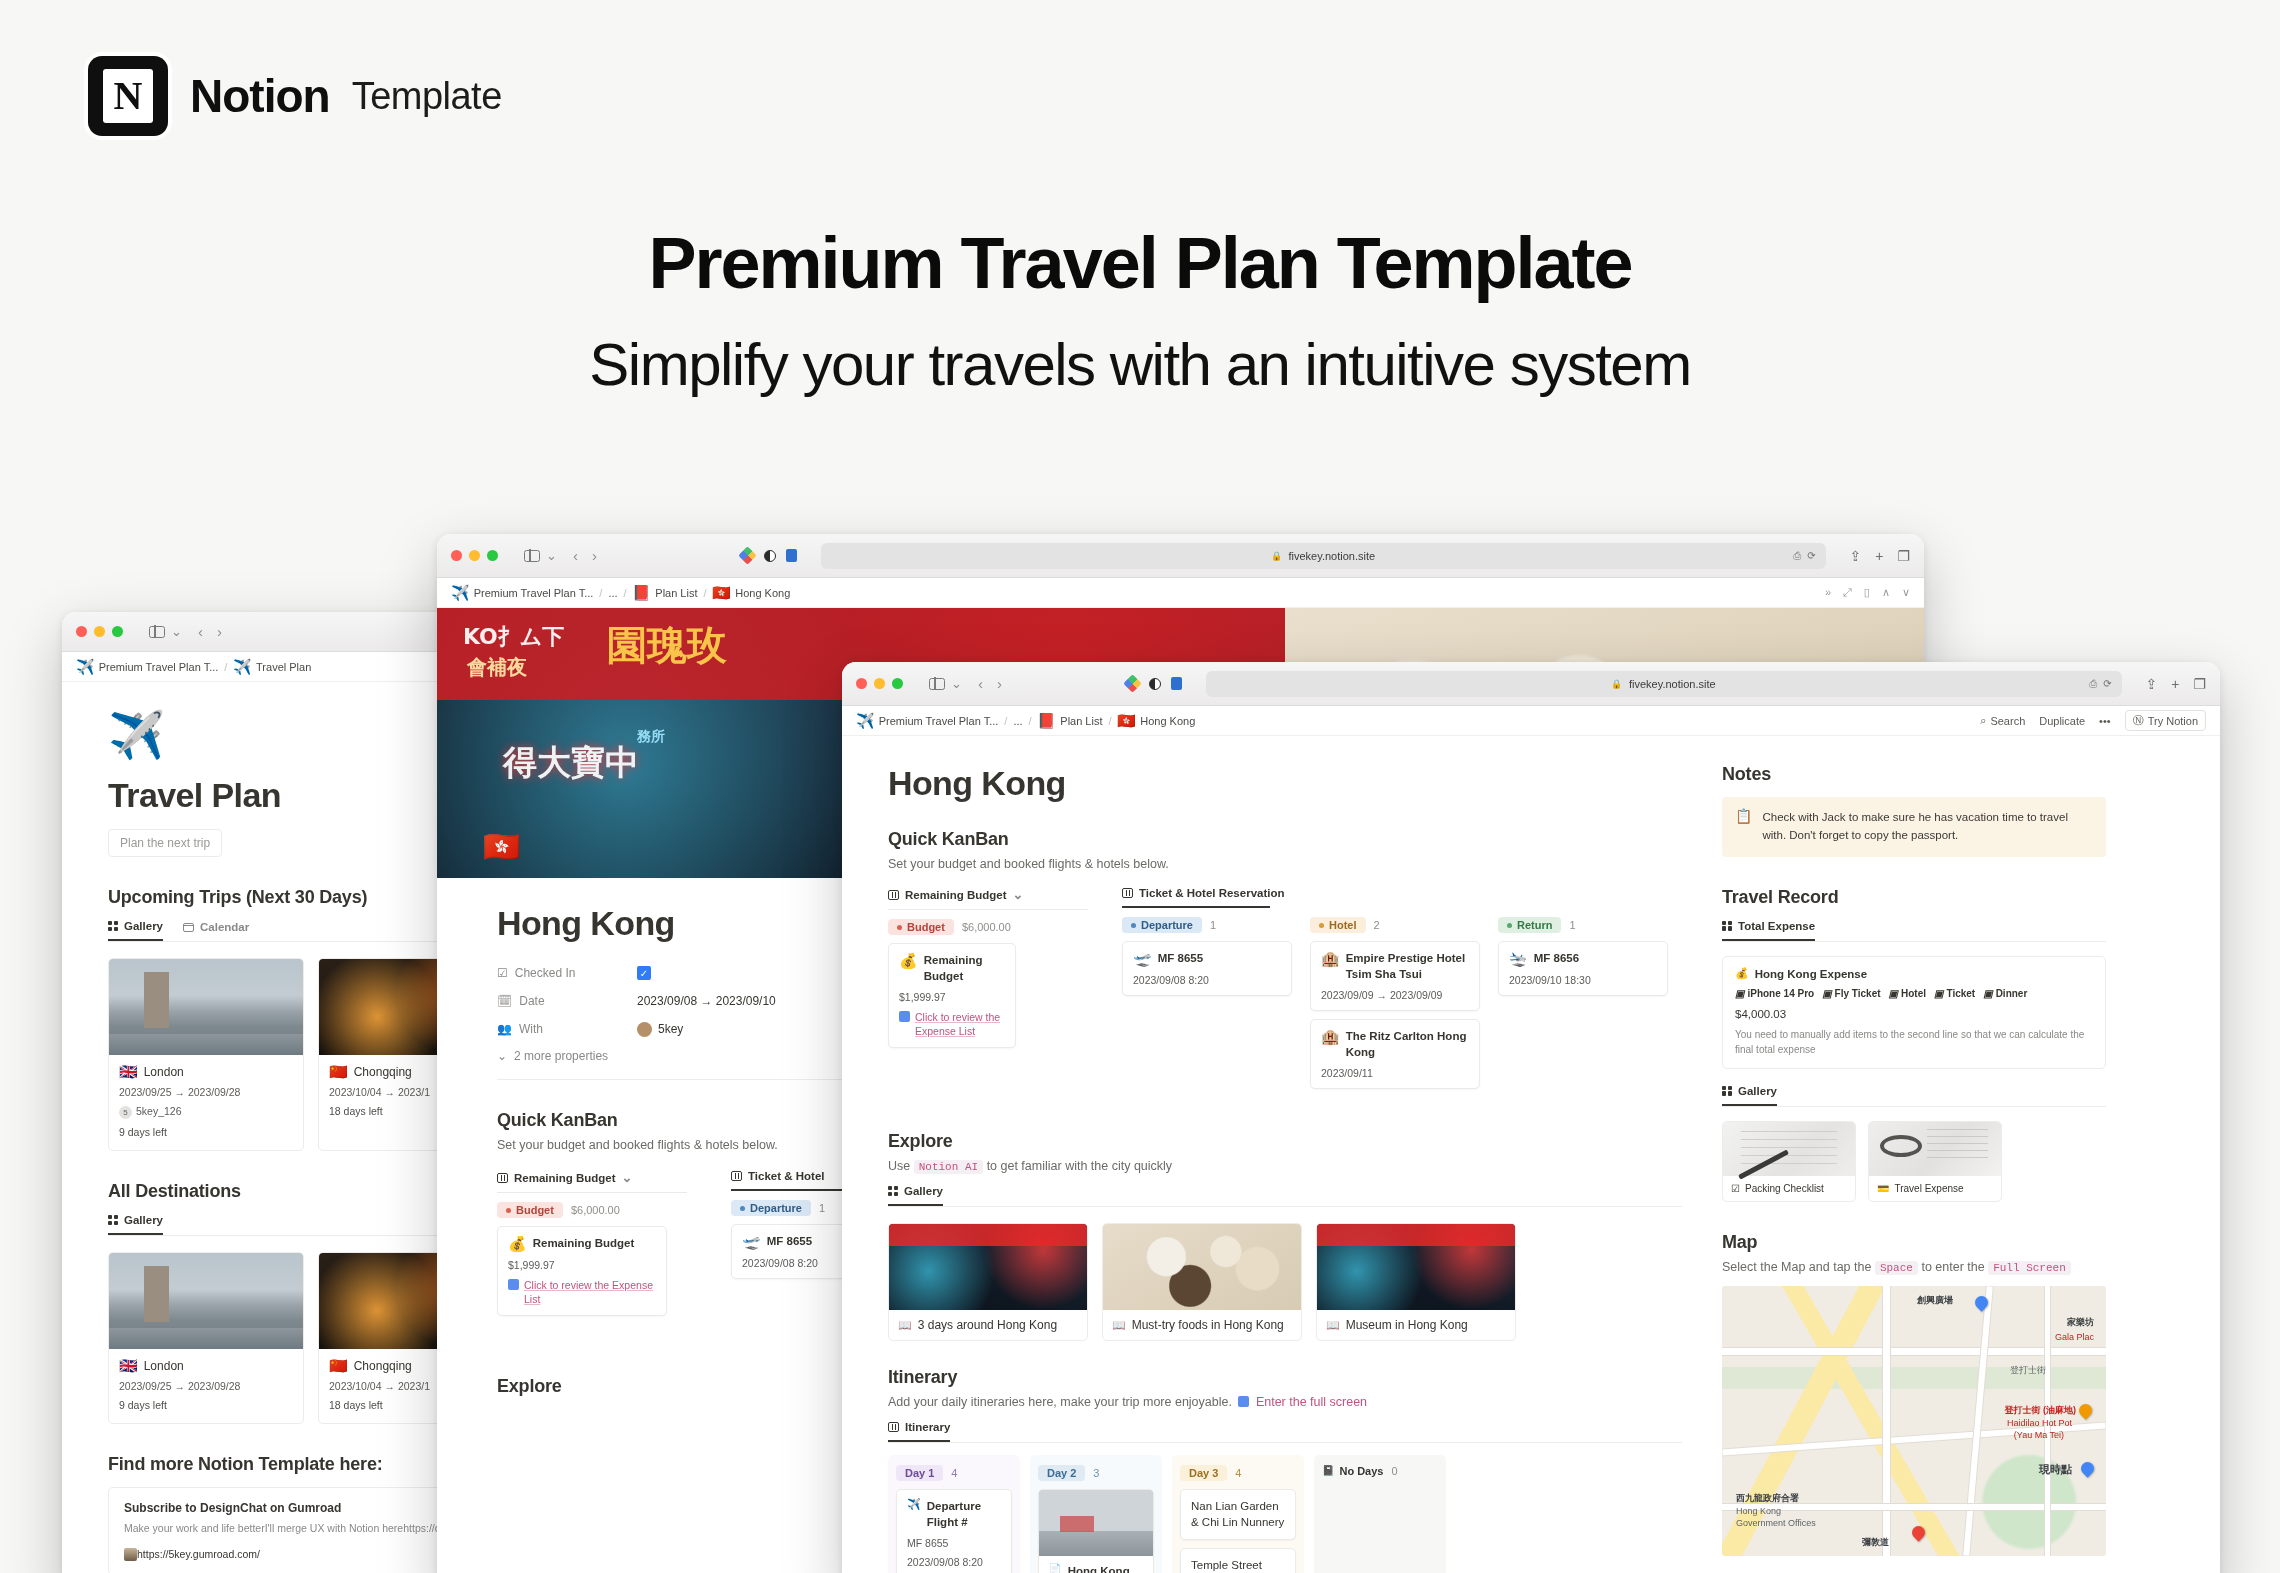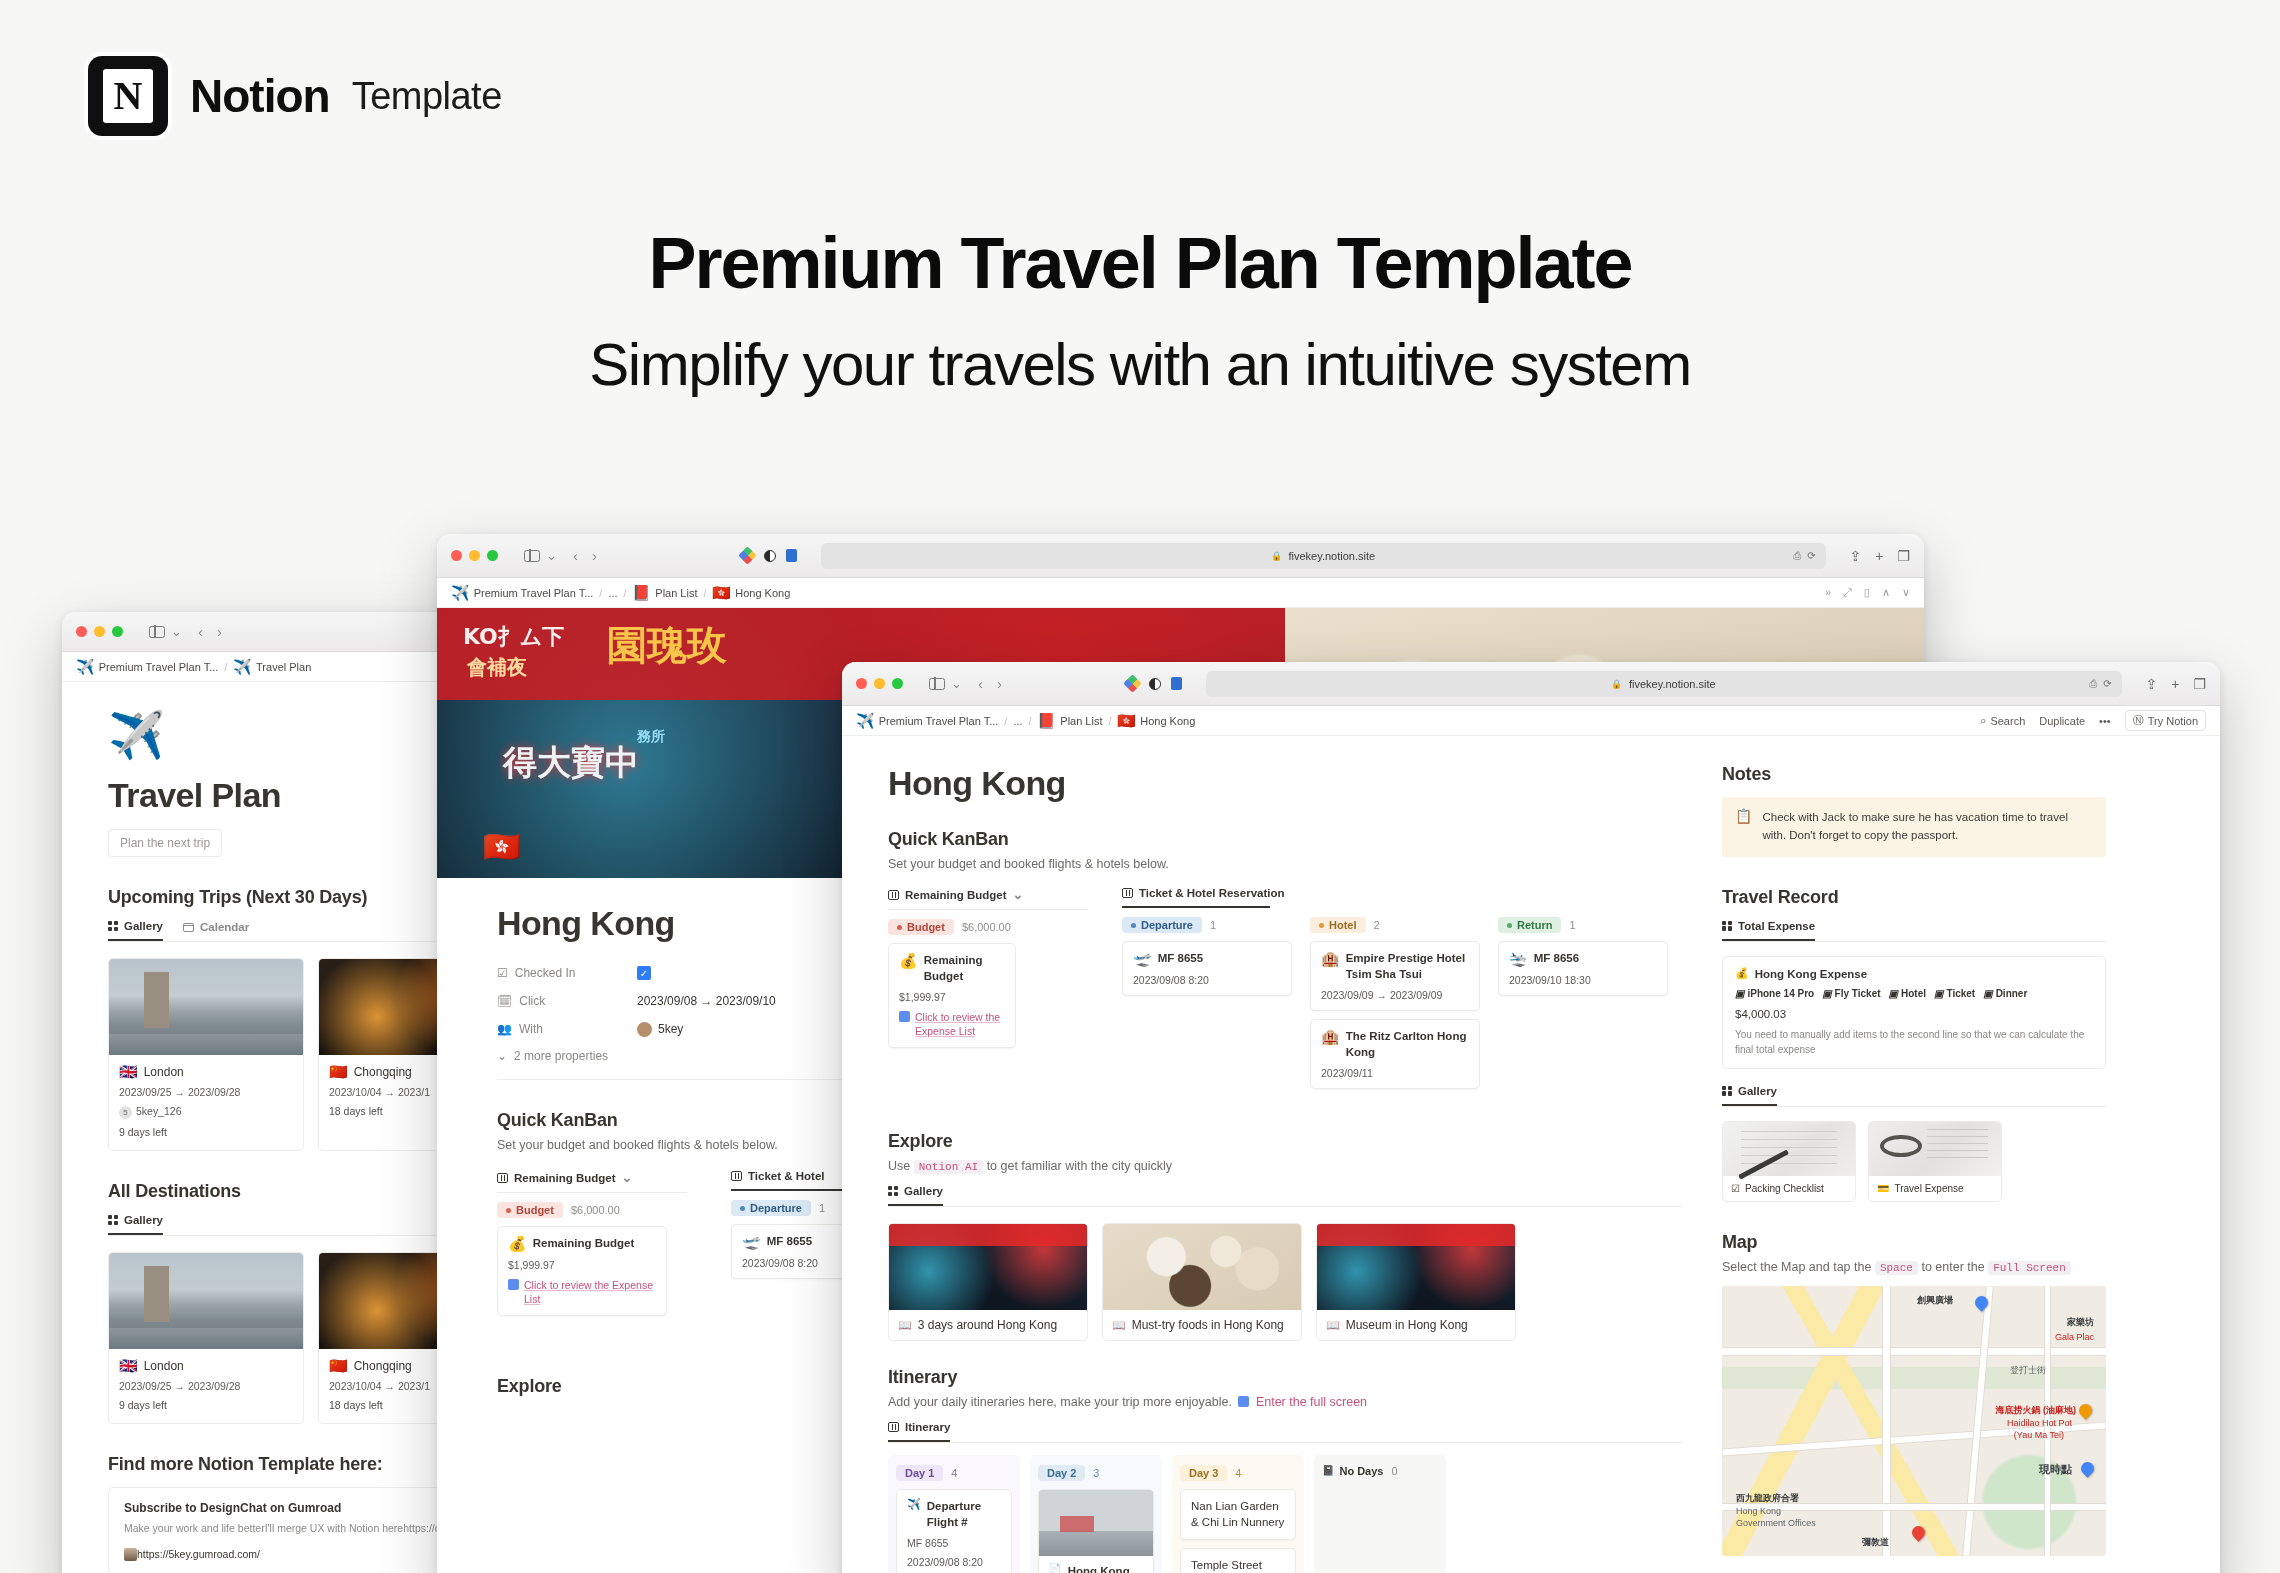--- a/index.html
+++ b/index.html
@@ -598,21 +598,21 @@
         <div class="prow">
           <div class="plabel">
             <span>☑</span>
             <span>Checked In</span>
           </div>
           <div class="checkbox">✓</div>
         </div>
         <div class="prow">
           <div class="plabel">
             <span>🗓</span>
-            <span>Click</span>
+            <span>Date</span>
           </div>
           <div class="pval">2023/09/08 → 2023/09/10</div>
         </div>
         <div class="prow">
           <div class="plabel">
             <span>👥</span>
             <span>With</span>
           </div>
           <div class="pval" style="display:flex;align-items:center;gap:6px;">
             <span style="width:15px;height:15px;border-radius:50%;background:#b58f6a;display:inline-block;"></span>
@@ -1081,21 +1081,21 @@
             <i style="left:42%;top:0;width:7px;height:100%;"></i>
             <i style="left:66%;top:0;width:6px;height:100%;transform:rotate(5deg);"></i>
             <i style="left:0;top:218px;width:100%;height:6px;"></i>
             <i style="left:84%;top:0;width:5px;height:100%;"></i>
           </div>
           <div class="map-label cn" style="right:153px;top:8px;">創興廣場</div>
           <div class="map-pin" style="right:118px;top:10px;"></div>
           <div class="map-label cn" style="right:12px;top:30px;">家樂坊</div>
           <div class="map-label" style="right:12px;top:46px;color:#c5221f;">Gala Plac</div>
           <div class="map-label" style="right:60px;top:78px;">登打士街</div>
-          <div class="map-label" style="right:30px;top:118px;color:#c5221f;font-weight:700;">海底捞火鍋 (油麻地)</div>
+          <div class="map-label" style="right:30px;top:118px;color:#c5221f;font-weight:700;">登打士街 (油麻地)</div>
           <div class="map-label" style="right:34px;top:132px;color:#c5221f;">Haidilao Hot Pot</div>
           <div class="map-label" style="right:42px;top:144px;color:#c5221f;">(Yau Ma Tei)</div>
           <div class="map-pin orange" style="right:14px;top:118px;"></div>
           <div class="map-label cn" style="right:34px;top:176px;font-size:11px;">現時點</div>
           <div class="map-pin" style="right:12px;top:176px;"></div>
           <div class="map-label cn" style="left:14px;top:206px;">西九龍政府合署</div>
           <div class="map-label" style="left:14px;top:220px;color:#5f6368;">Hong Kong</div>
           <div class="map-label" style="left:14px;top:232px;color:#5f6368;">Government Offices</div>
           <div class="map-label cn" style="left:140px;top:250px;">彌敦道</div>
           <div class="map-pin red" style="left:190px;top:240px;"></div>

